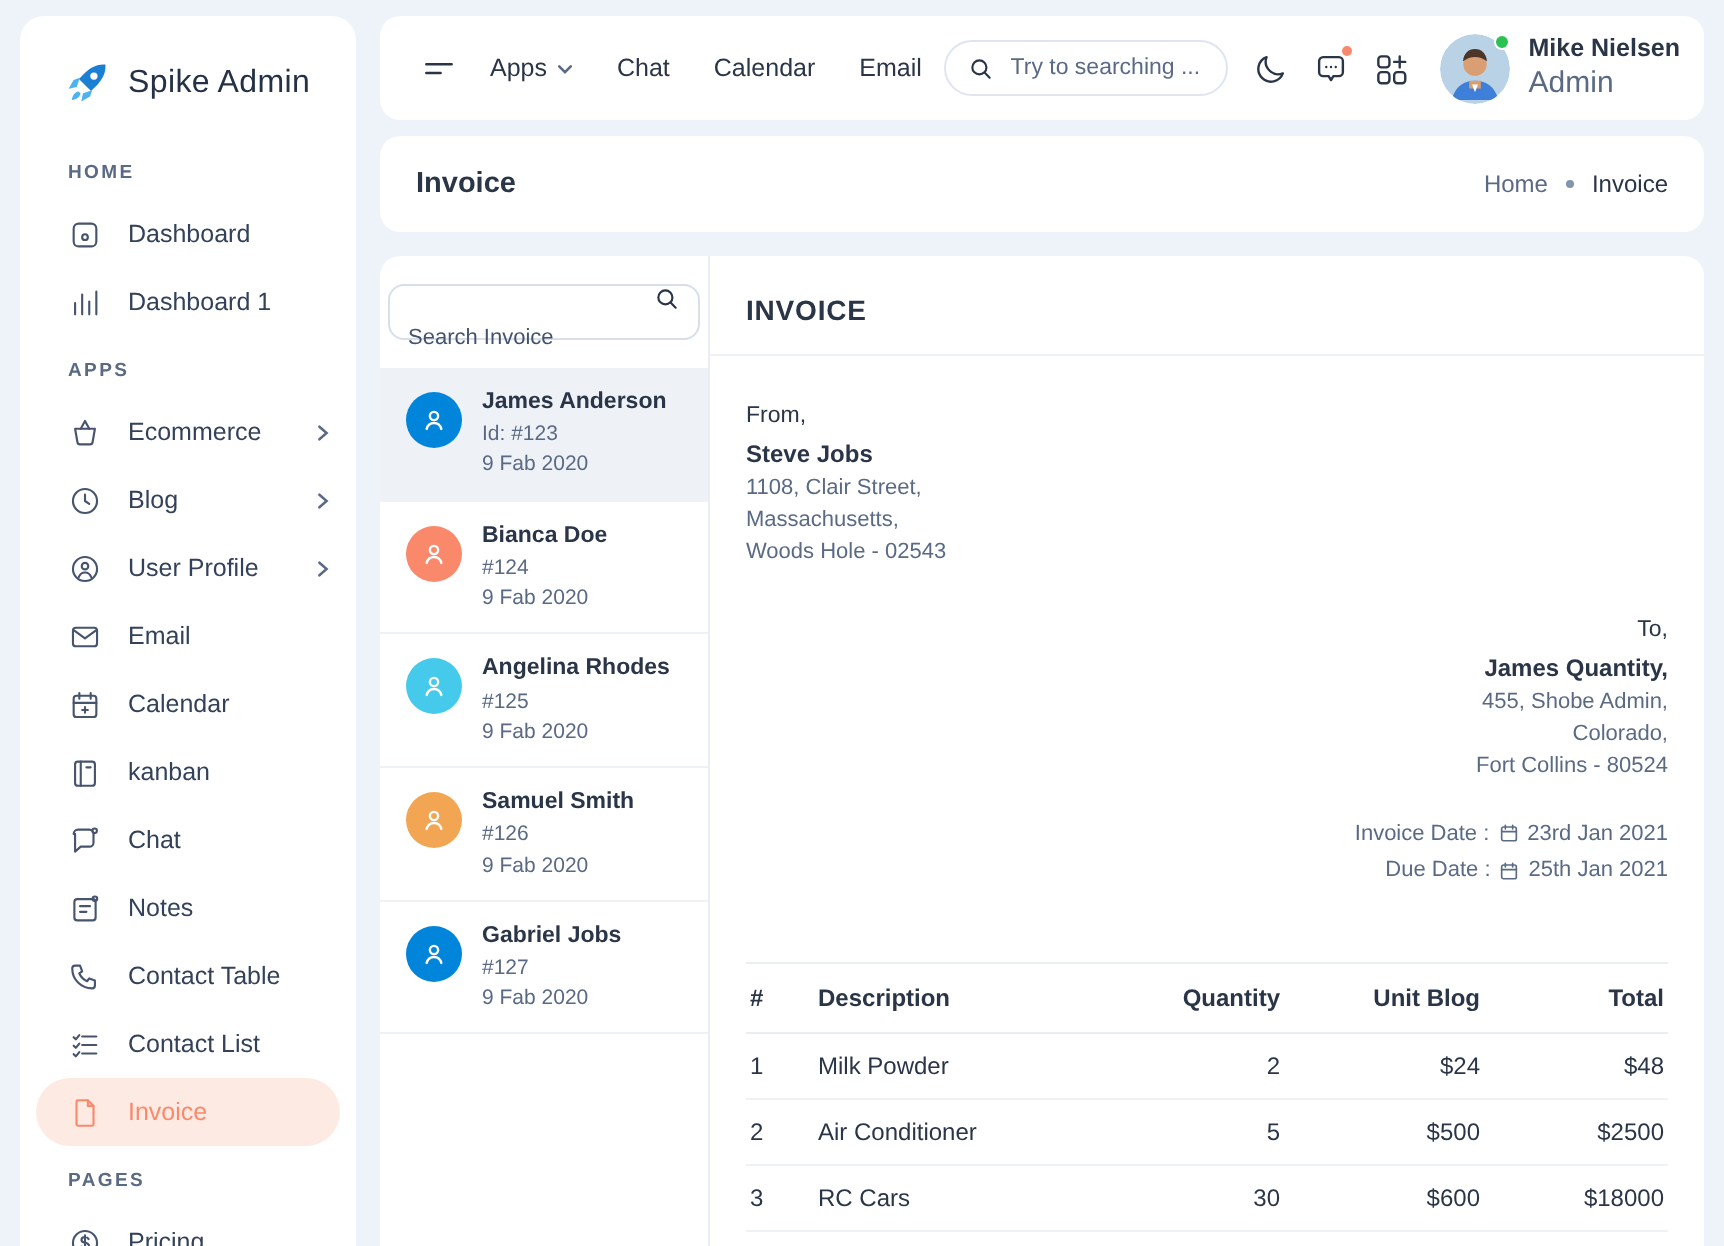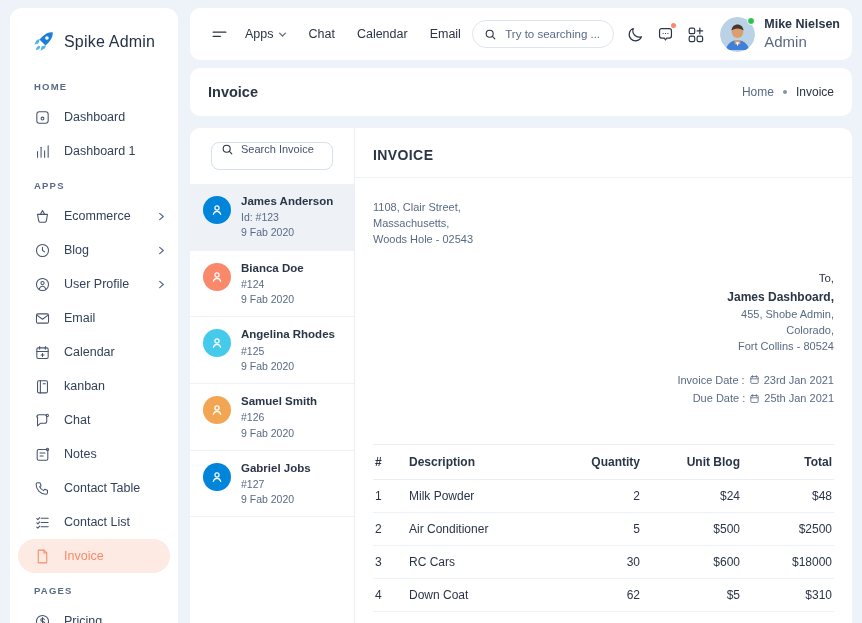--- a/index.html
+++ b/index.html
@@ -40,21 +40,21 @@
   .crumbbar { left:190px; top:68px; width:662px; height:48px; display:flex; align-items:center; justify-content:space-between; padding:0 18px; }
   .page-title { font-size:14.5px; font-weight:bold; color:#2a3547; }
   .crumbs { display:flex; align-items:center; gap:9px; font-size:12px; }
   .crumb-home { color:#5a6a85; cursor:pointer; }
   .crumb-sep { width:4px; height:4px; border-radius:50%; background:#8294ad; }
   .crumb-current { color:#2a3547; }
 
   
   .main-card { left:190px; top:128px; width:662px; height:545px; display:flex; overflow:hidden; }
   .list-panel { width:165px; flex:0 0 auto; border-right:1px solid #e8eef4; }
-  .search-box { margin:14px 21px; height:28px; border:1px solid #d7dfeb; border-radius:8px; display:flex; align-items:flex-start; gap:7px; padding:0 9px; }
+  .search-box { margin:14px 4px; height:28px; border:1px solid #d7dfeb; border-radius:8px; display:flex; align-items:flex-end; gap:7px; padding:0 9px;flex-direction:column; }
   .search-box svg { width:13px; height:13px; color:#2a3547; flex:0 0 auto; }
   .search-box input { border:0; outline:0; width:100%; font-size:11px; color:#44536d; background:transparent; }
   .search-box input::placeholder { color:#44536d; }
   .list-item { display:flex; gap:10px; padding:9px 10px 9px 13px; border-bottom:1px solid #eef2f7; cursor:pointer; align-items:flex-start; }
   .list-item.selected { background:#eef2f7; }
   .li-avatar { width:28px; height:28px; border-radius:50%; flex:0 0 auto; display:flex; align-items:center; justify-content:center; margin-top:3px; color:#fff; }
   .li-avatar svg { width:16px; height:16px; }
   .li-name { font-size:11.5px; font-weight:bold; color:#2a3547; line-height:1.5; }
   .li-sub { font-size:10.5px; color:#5a6a85; line-height:1.45; }
 
@@ -402,28 +402,30 @@
         <div class="li-sub">9 Fab 2020</div>
       </span>
     </div>
   </section>
 
   <section class="detail-panel">
     <div class="detail-title">INVOICE</div>
     <div class="detail-divider"></div>
 
     <div class="from-block">
+      <div class="blk-label">From,</div>
+      <div class="blk-name">Steve Jobs</div>
       <div class="blk-addr">1108, Clair Street,</div>
       <div class="blk-addr">Massachusetts,</div>
       <div class="blk-addr">Woods Hole - 02543</div>
     </div>
 
     <div class="to-block">
       <div class="blk-label">To,</div>
-      <div class="blk-name">James Dashboard,</div>
+      <div class="blk-name">James Quantity,</div>
       <div class="blk-addr">455, Shobe Admin,</div>
       <div class="blk-addr">Colorado,</div>
       <div class="blk-addr">Fort Collins - 80524</div>
     </div>
 
     <div class="date-lines">
       <div class="date-line">
         <span>Invoice Date :</span>
         <svg viewBox="0 0 24 24" fill="none" stroke="#5a6a85" stroke-width="1.8" stroke-linecap="round">
             <rect x="4" y="5.5" width="16" height="15" rx="2"></rect>

